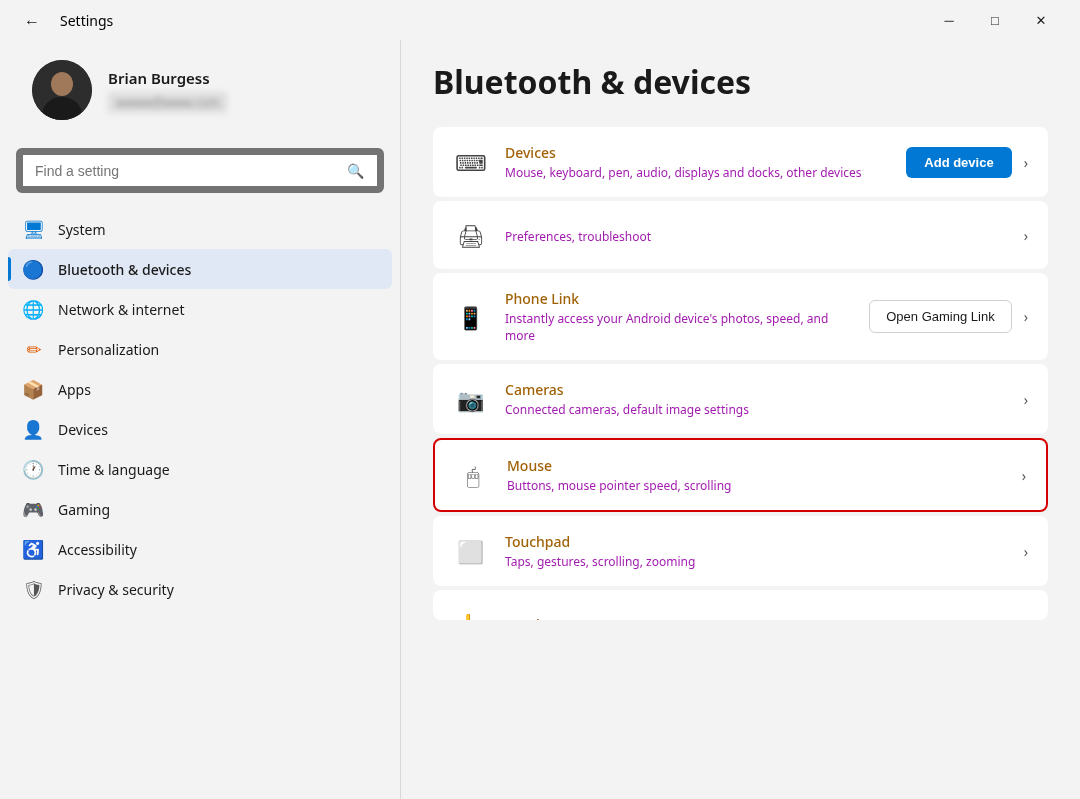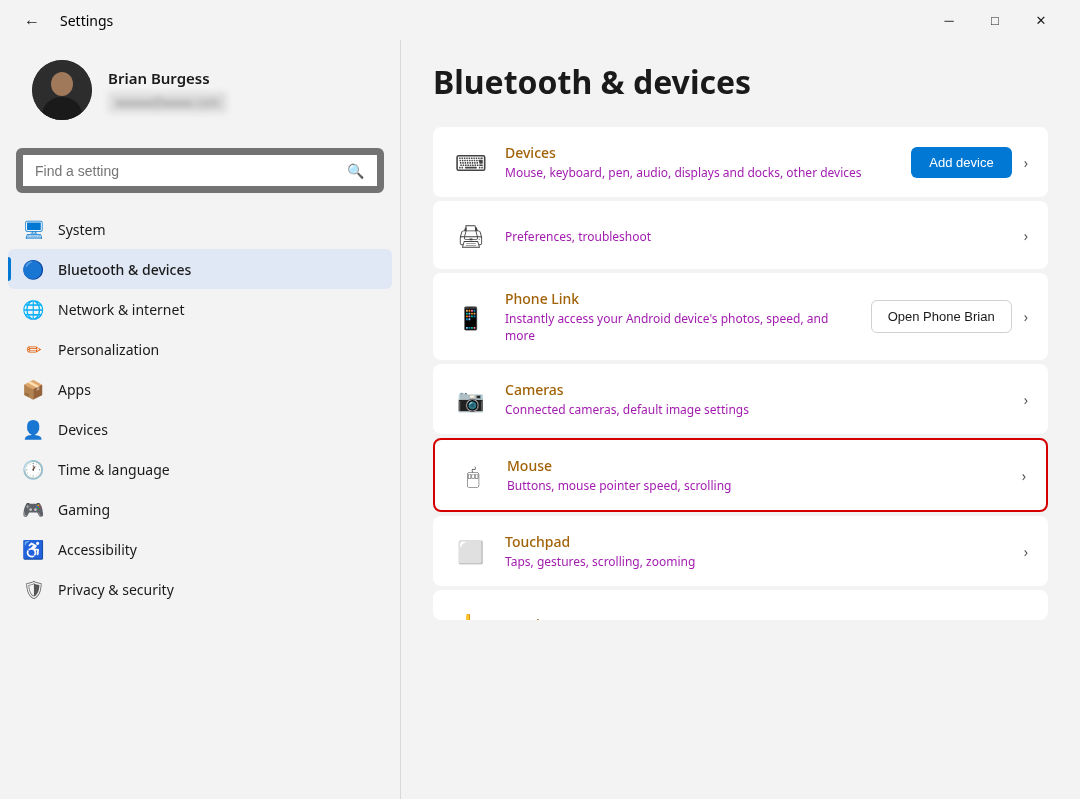--- a/index.html
+++ b/index.html
@@ -227,21 +227,21 @@
     .settings-row-subtitle { font-size: 12px; color: #a21caf; margin-top: 2px; }
     .settings-row-action { display: flex; align-items: center; gap: 12px; }
     .chevron { color: #555; font-size: 14px; }
     .add-device-btn {
       background: #0078d4;
       color: white;
       border: none;
       border-radius: 6px;
       padding: 8px 18px;
       font-size: 13px;
-      font-weight: 400;
+      font-weight: 700;
       cursor: pointer;
       white-space: nowrap;
     }
     .open-phone-btn {
       background: white;
       color: #1a1a1a;
       border: 1px solid #d0d0d0;
       border-radius: 6px;
       padding: 8px 16px;
       font-size: 13px;
@@ -386,21 +386,21 @@
   </div>
         <div class="settings-card">
     <div class="settings-row">
       <div class="settings-row-icon">📱</div>
       <div class="settings-row-text">
         <div class="settings-row-title">Phone Link</div>
         <div class="settings-row-subtitle">Instantly access your Android device's photos, speed, and more</div>
       </div>
       <div class="settings-row-action">
 
-      <button class="open-phone-btn">Open Phone Brian</button>
+      <button class="open-phone-btn">Open Gaming Link</button>
       <span class="chevron">›</span>
 
       </div>
     </div>
   </div>
         <div class="settings-card">
     <div class="settings-row">
       <div class="settings-row-icon">📷</div>
       <div class="settings-row-text">
         <div class="settings-row-title">Cameras</div>

